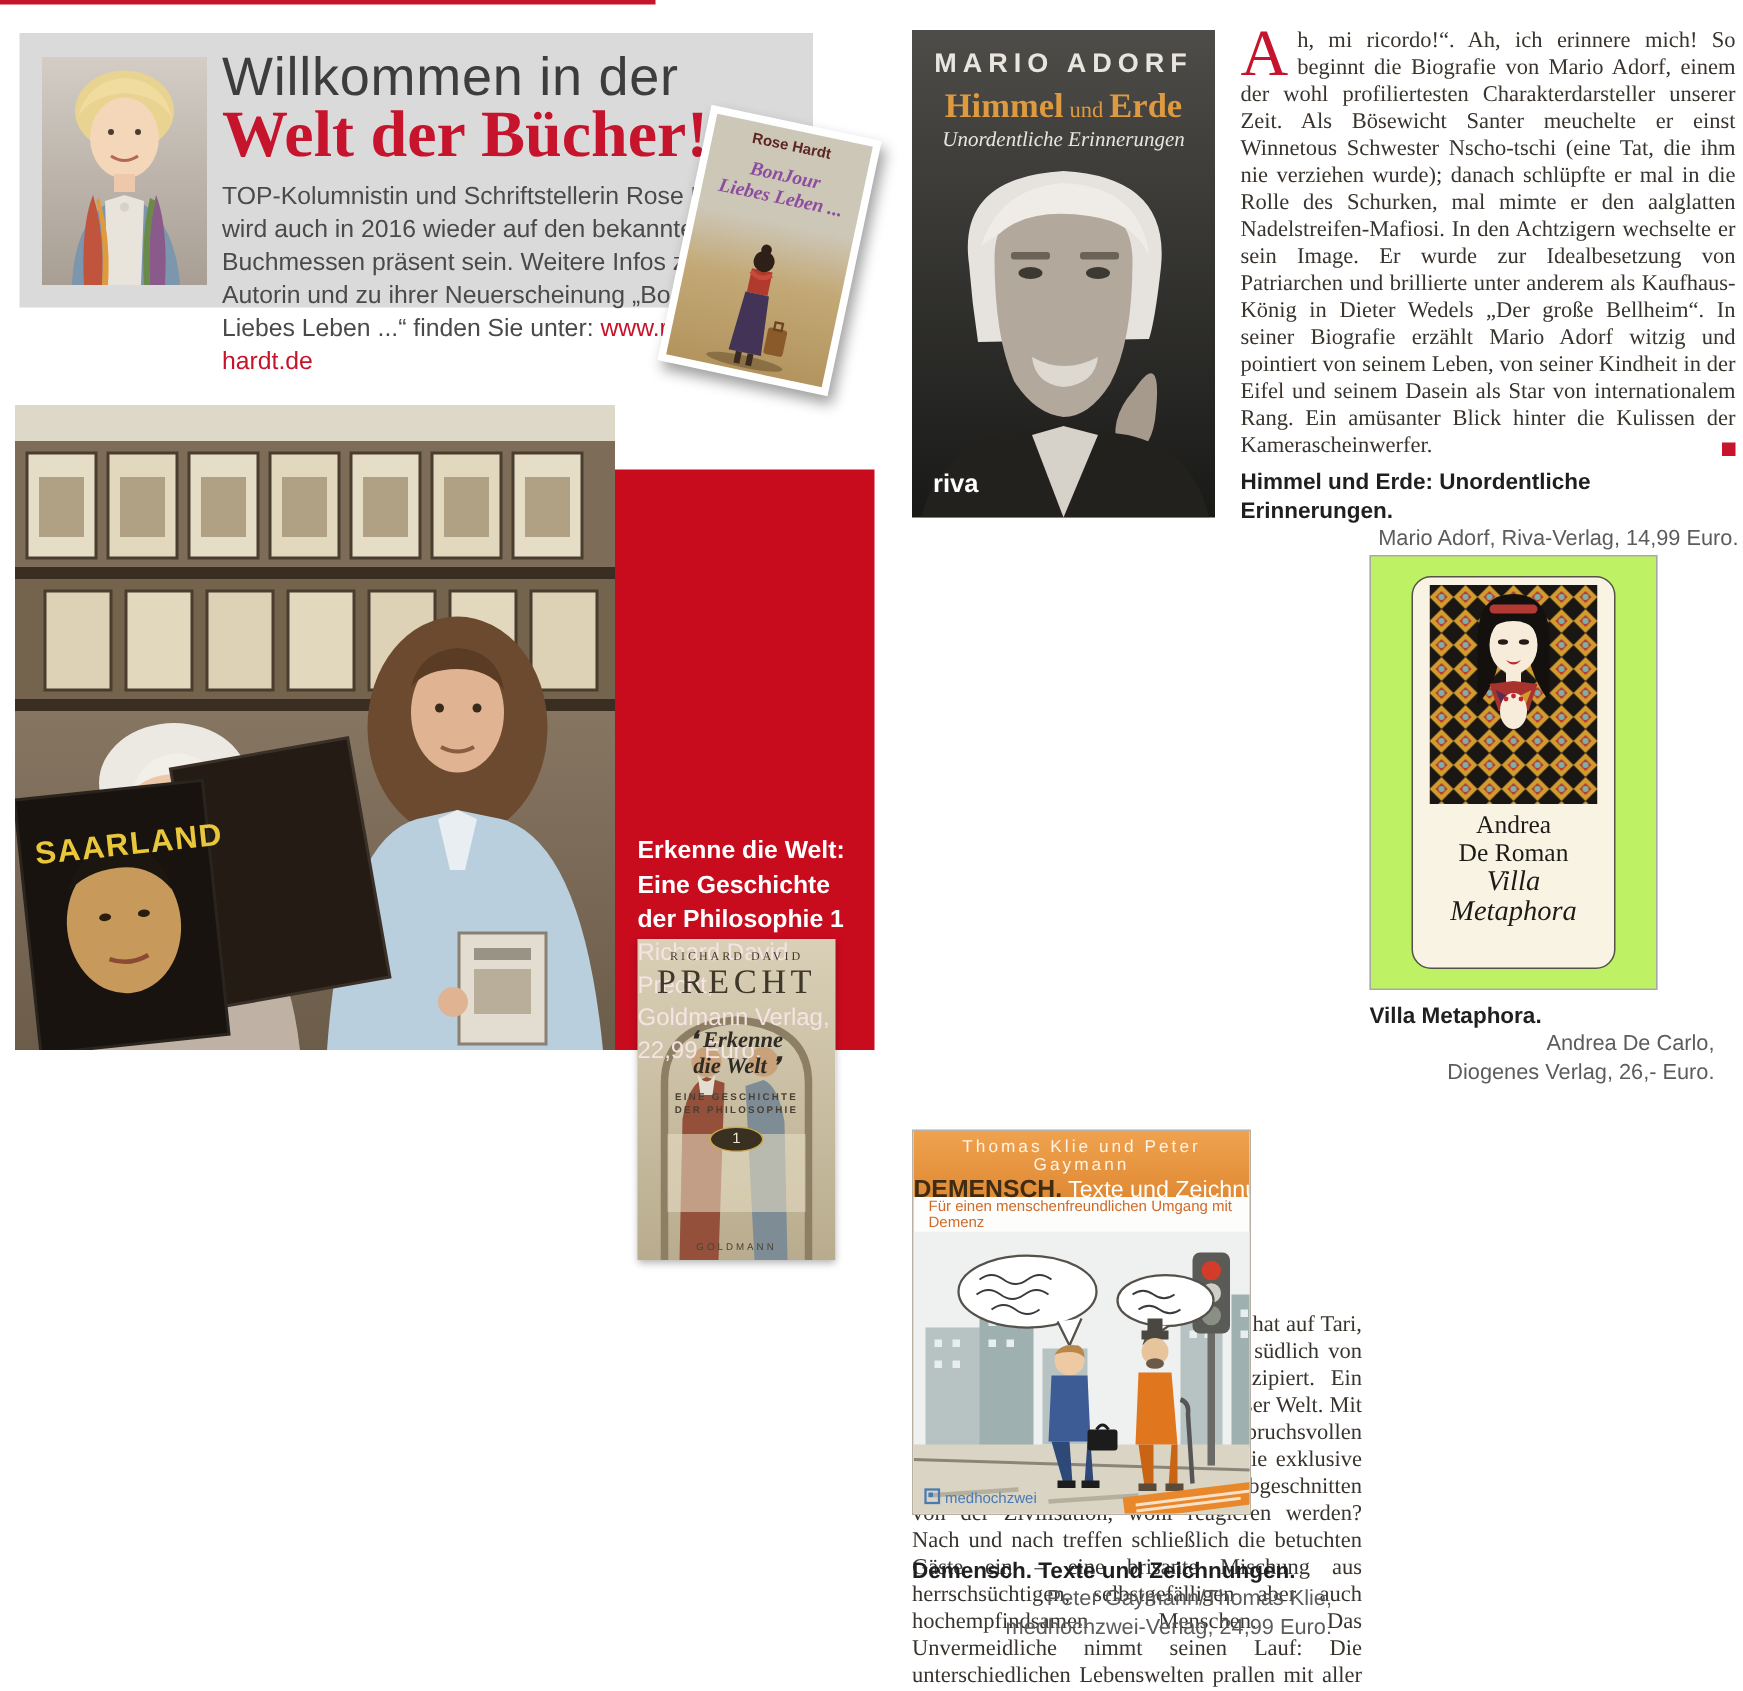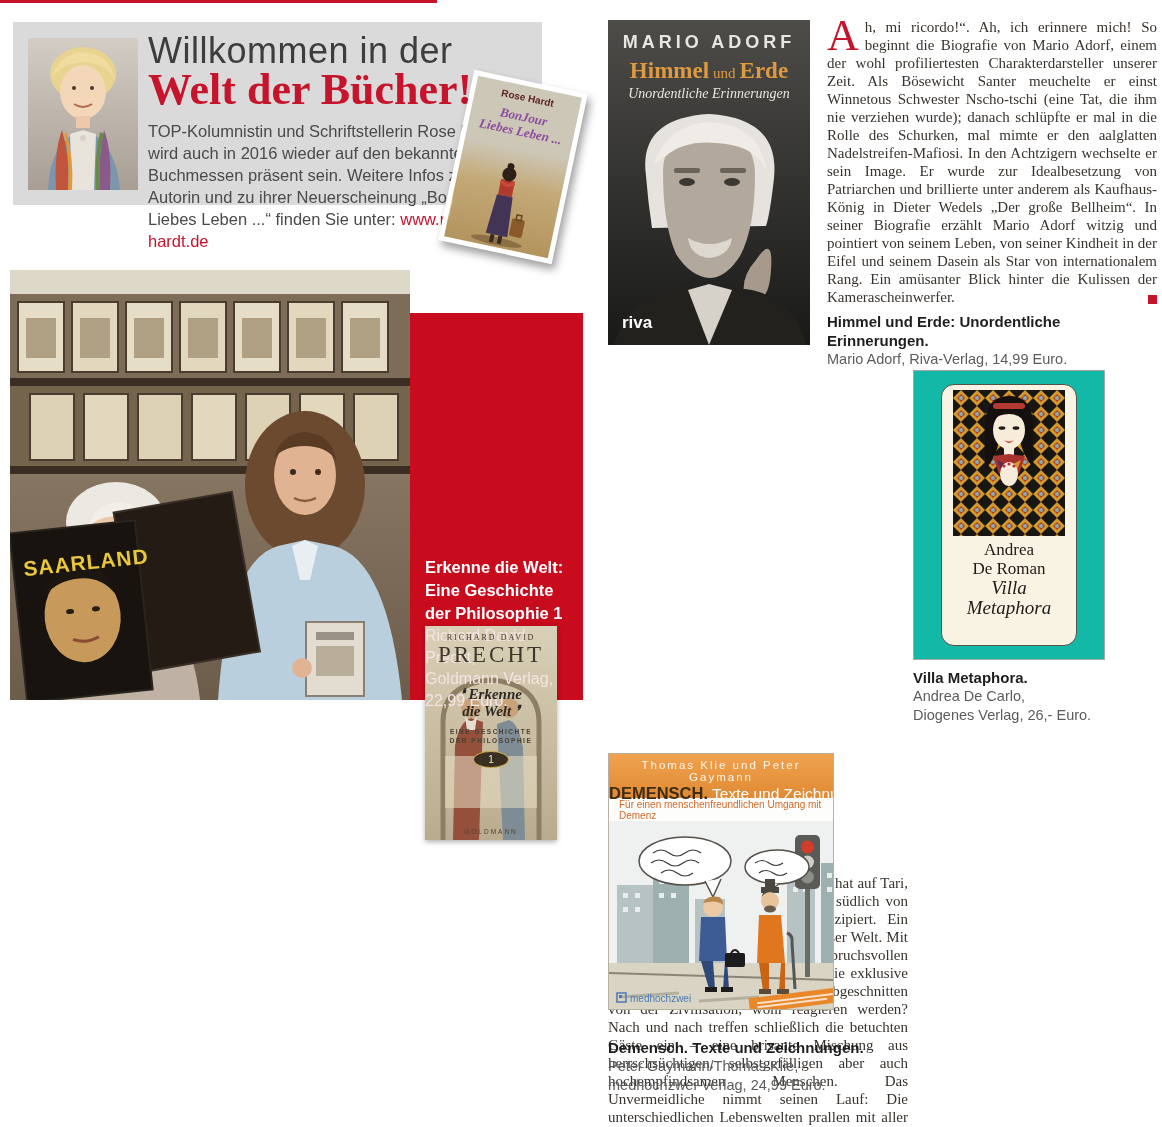--- a/index.html
+++ b/index.html
@@ -6,21 +6,21 @@
   .page{position:relative;width:1162px;height:1127px;background:#fff;overflow:hidden;
         font-family:"Liberation Sans",sans-serif;}
   .abs{position:absolute;}
   
   .serif-body{font-family:"Liberation Serif",serif;font-size:15px;line-height:18px;
               color:#39332d;text-align:justify;position:relative;}
   .dropcap{float:left;font-family:"Liberation Serif",serif;font-size:44px;line-height:34px;
            color:#c5142c;padding:1px 6px 0 0;}
   .endmark{position:absolute;right:0;bottom:2px;width:9px;height:9px;background:#c5142c;}
   .cap-title{font-weight:bold;font-size:15px;line-height:19px;color:#1f1f1f;}
-  .cap-info{font-size:14.5px;line-height:19px;color:#5c5c5c;}
+  .cap-info{font-size:14.5px;line-height:19px;color:#5c5c5c;text-align:right;}
   
   .graybox{background:#dadada;}
   .h-title1{font-size:36px;color:#3d3d3d;letter-spacing:0.5px;}
   .h-title2{font-family:"Liberation Serif",serif;font-weight:bold;font-size:44px;color:#c5142c;}
   .h-intro{font-size:16.5px;line-height:22px;color:#4a4a4a;width:372px;}
   .h-link{color:#c5142c;text-decoration:none;}
   
   .bonjour{width:106px;height:164px;background:#fff;padding:5px;transform:rotate(12deg);
            box-shadow:4px 5px 9px rgba(0,0,0,.38);}
   .bonjour-in{position:relative;width:100%;height:100%;overflow:hidden;
@@ -56,21 +56,21 @@
   .ek-sub{position:relative;z-index:2;margin-top:7px;text-align:center;font-size:6.5px;
           letter-spacing:1.5px;font-weight:bold;color:#4a4034;line-height:9px;}
   .ek-badge{position:relative;z-index:2;width:34px;height:15px;margin:6px auto 0;
             background:#3a3022;border:1px solid #caa84a;border-radius:50%;
             color:#efe6d2;font-size:10px;line-height:15px;text-align:center;}
   .ek-pub{position:absolute;z-index:2;bottom:5px;width:100%;text-align:center;
           font-size:6.5px;letter-spacing:2px;color:#4a4436;}
   .ek-cap-b{font-weight:bold;font-size:16.5px;line-height:23px;color:#fff;}
   .ek-cap-r{font-size:16px;line-height:21.5px;color:#f6e3e3;margin-top:0;}
   
-  .villabox{width:192px;height:290px;background:#14b8a6;border:1px solid #a9a9a3;
+  .villabox{width:192px;height:290px;background:#bef264;border:1px solid #a9a9a3;
             box-sizing:border-box;}
   .villacover{width:136px;height:262px;margin:13px auto 0;background:#f8f3e3;
               border:1.5px solid #55524a;border-radius:13px;box-sizing:border-box;
               text-align:center;overflow:hidden;}
   .vc-author{font-family:"Liberation Serif",serif;font-size:17px;line-height:19px;
              color:#1d1b18;margin-top:4px;}
   .vc-title{font-family:"Liberation Serif",serif;font-style:italic;font-size:19px;
             line-height:20px;color:#1d1b18;}
   .vc-imprint{font-family:"Liberation Serif",serif;font-style:italic;font-weight:bold;
               font-size:10.5px;color:#1d1b18;margin-top:27px;}

